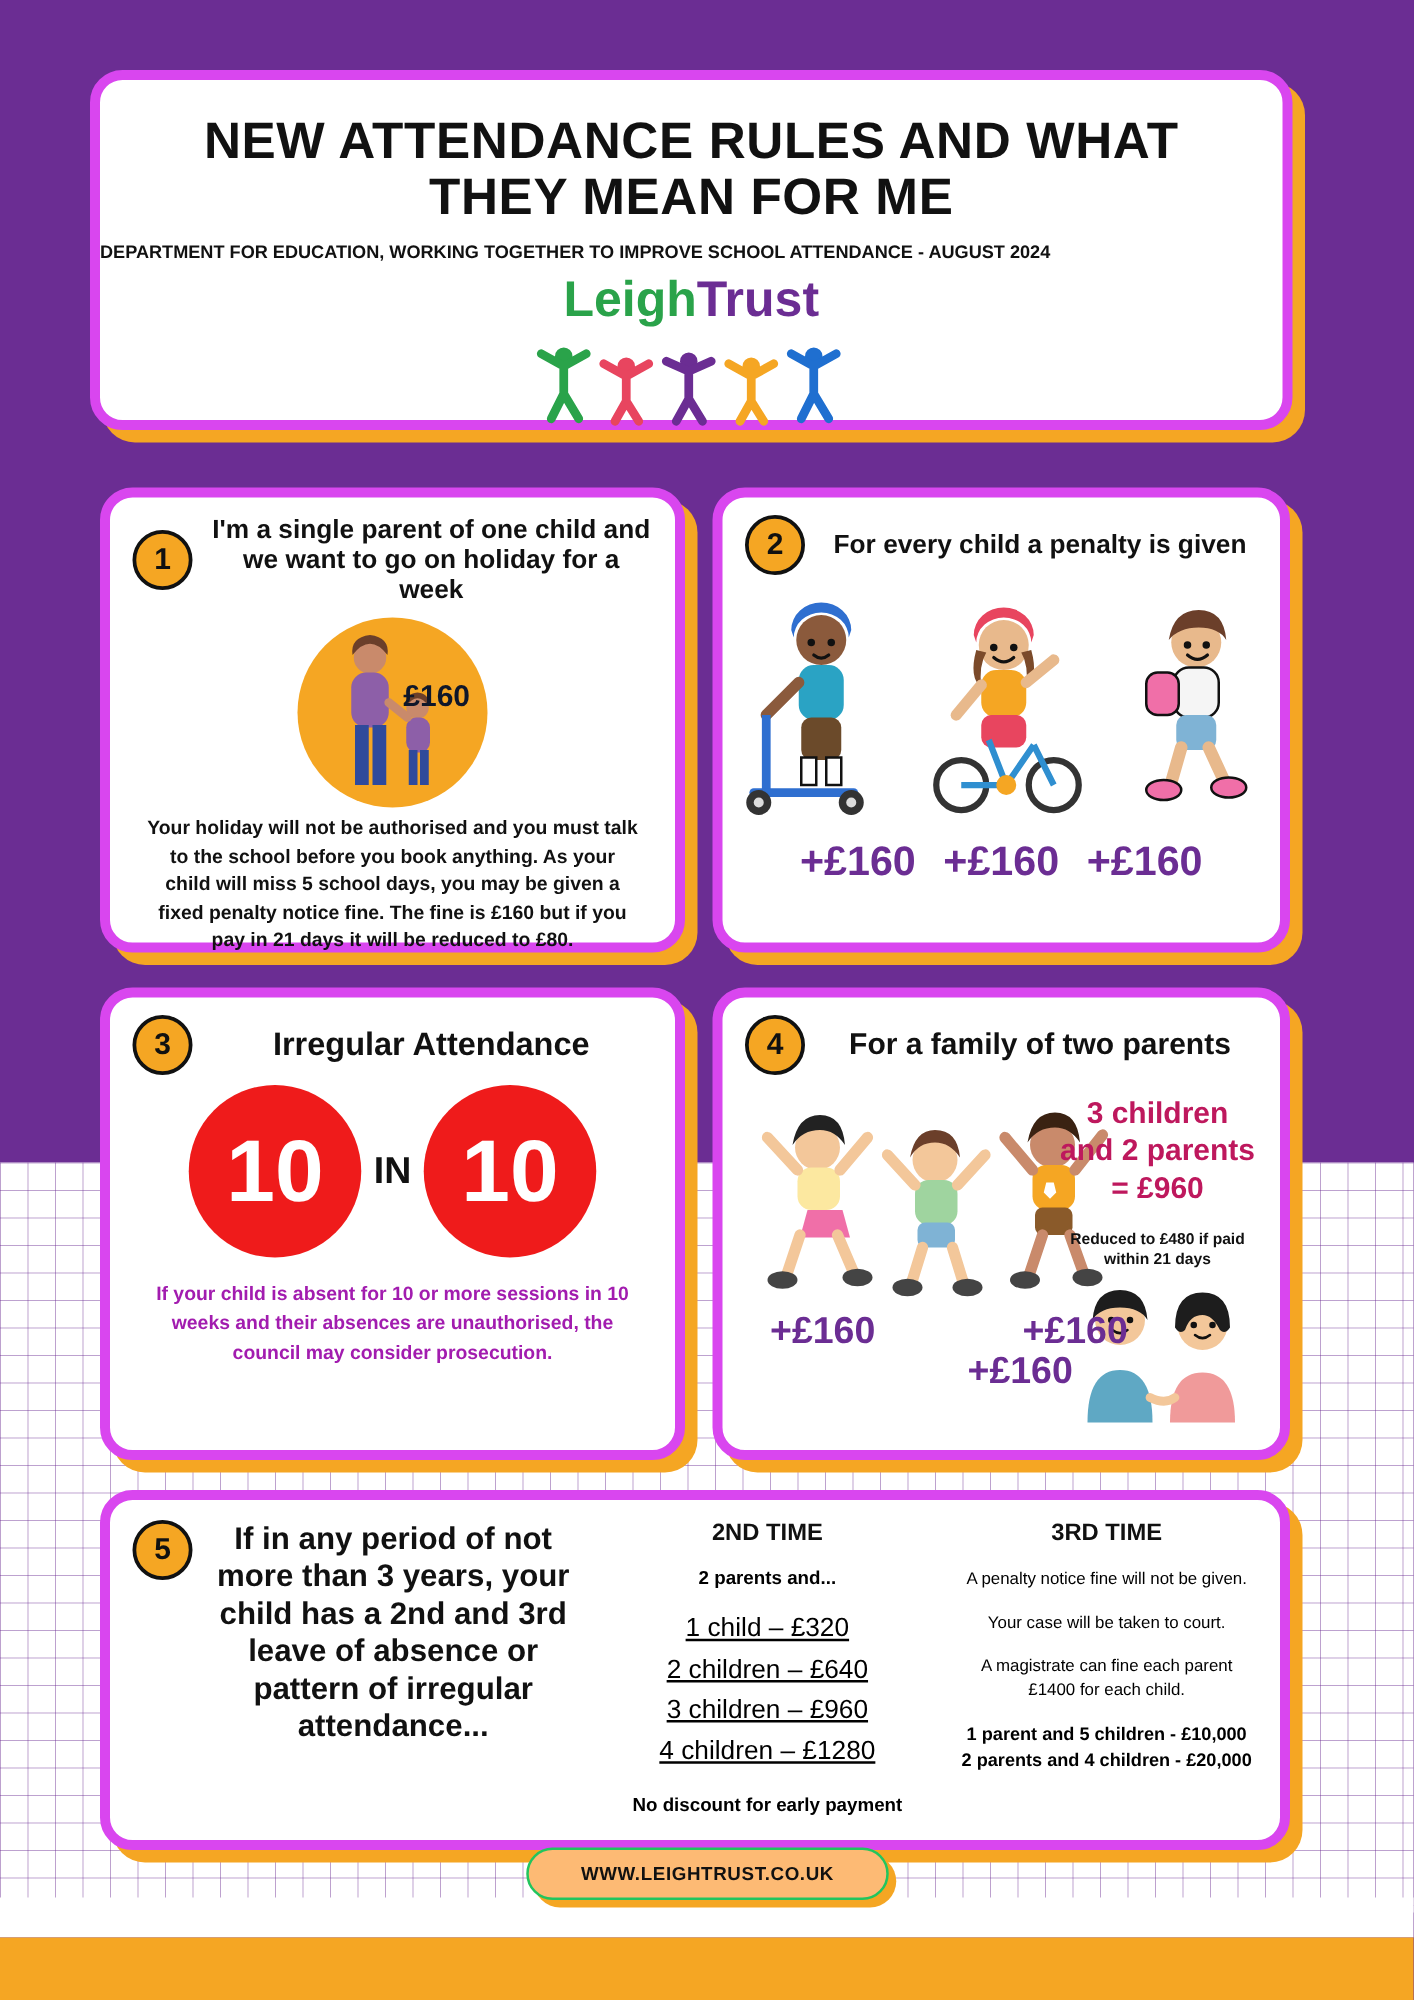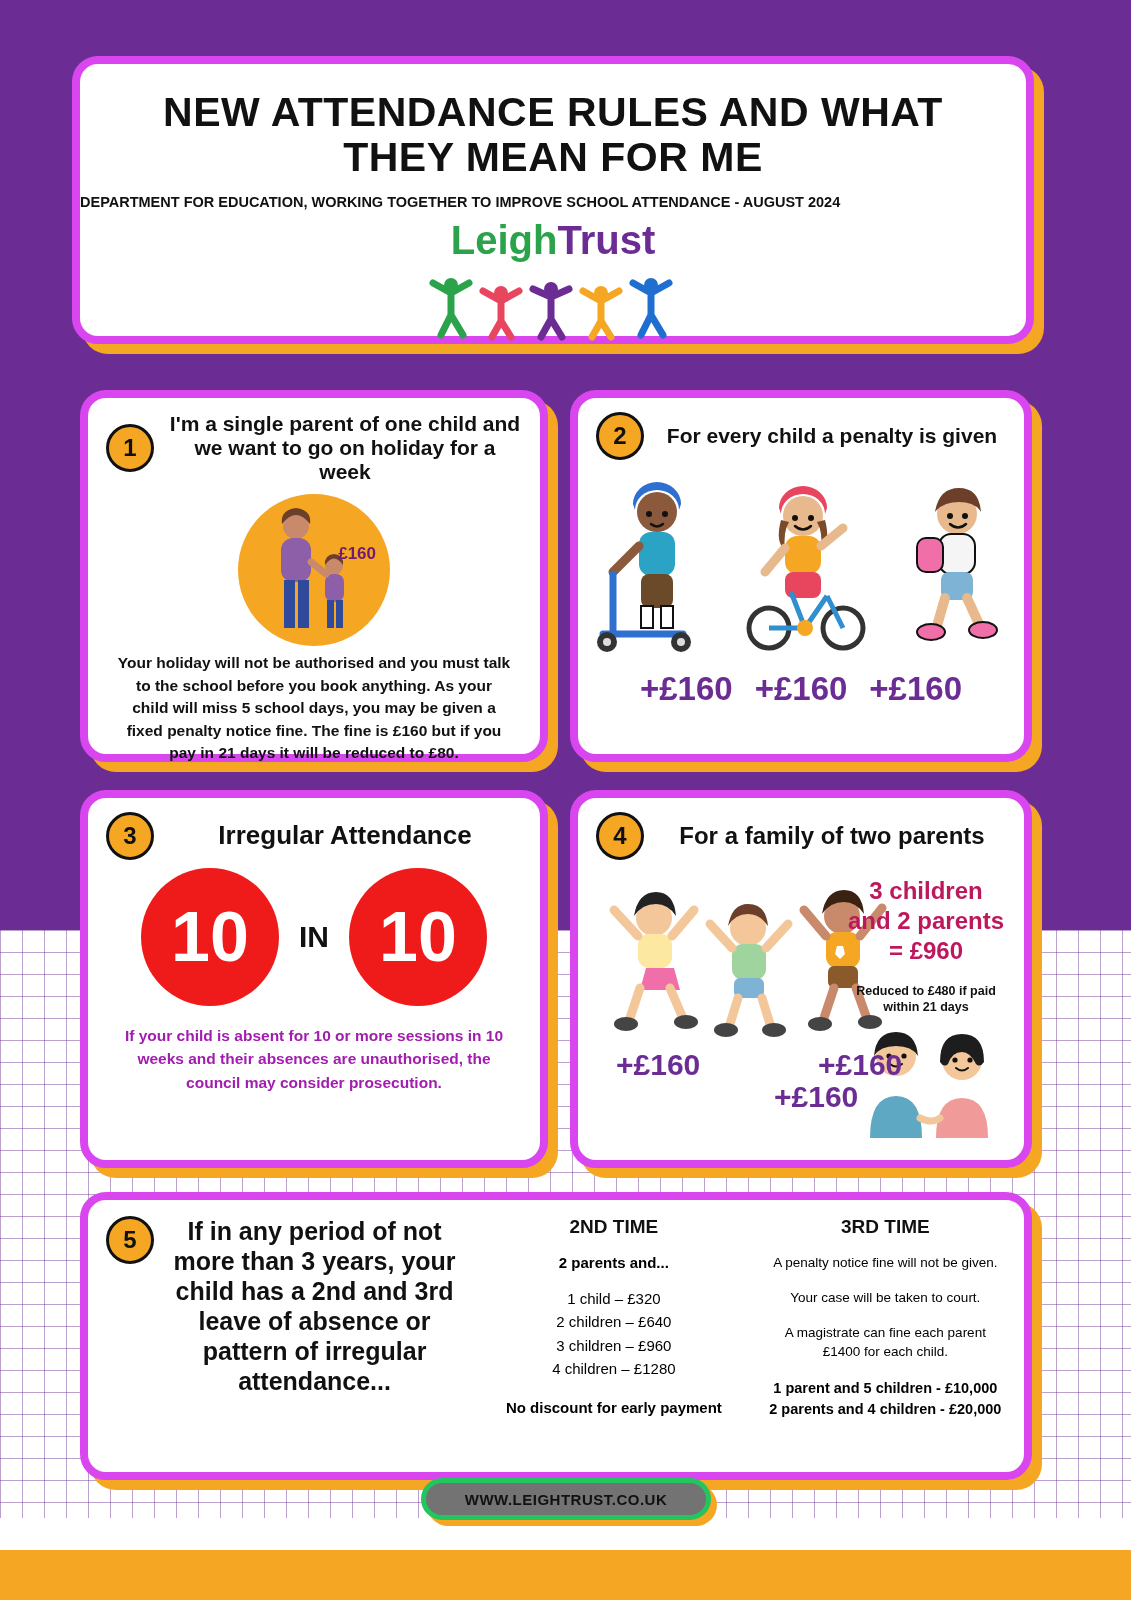--- a/index.html
+++ b/index.html
@@ -55,29 +55,29 @@
   .logo-text { font-size:40px; font-weight:bold; }
   .logo-leigh { color:#2aa34a; }
   .logo-trust { color:#6b2d93; }
   
   #card1 { left:80px; top:390px; width:468px; height:372px; }
   .c1-body { font-size:15.5px; font-weight:bold; text-align:center; line-height:1.45; padding:0 28px; color:#111; }
   .c1-circle {
     width:152px;height:152px;border-radius:50%;background:#f5a623;
     margin:10px auto 6px auto;position:relative;
   }
-  .c1-amount { position:absolute; right:14px; top:50px; font-size:17px; font-weight:bold; color:#701a75;}
+  .c1-amount { position:absolute; right:14px; top:50px; font-size:24px; font-weight:bold; color:#0f172a;}
   
   #card2 { left:570px; top:390px; width:462px; height:372px; }
   .kids-row { display:flex; justify-content:center; gap:6px; margin-top:16px; }
   .price-row { display:flex; justify-content:center; gap:22px; margin-top:14px; }
   .price { font-size:33px; font-weight:bold; color:#6b2d93; }
   
   #card3 { left:80px; top:790px; width:468px; height:378px; }
-  .ten-row { display:flex; align-items:center; justify-content:center; gap:20px; margin-top:8px;}
+  .ten-row { display:flex; align-items:center; justify-content:center; gap:10px; margin-top:8px;}
   .red-circle {
     width:138px;height:138px;border-radius:50%;background:#ef1b1b;
     display:flex;align-items:center;justify-content:center;
     color:#fff;font-size:70px;font-weight:bold;
   }
   .in-word { font-size:30px; font-weight:bold; color:#111; }
   .c3-body { font-size:15.5px; font-weight:bold; text-align:center; line-height:1.5; padding:18px 30px 0 30px; color:#a21caf;}
   
   #card4 { left:570px; top:790px; width:462px; height:378px; }
   .c4-right { position:absolute; right:18px; top:78px; width:160px; text-align:center;}
@@ -89,28 +89,28 @@
   
   #card5 { left:80px; top:1192px; width:952px; height:288px; }
   .c5-grid { display:flex; height:100%; }
   .c5-col { padding:16px 18px; }
   .c5-left { width:400px; display:flex; gap:12px; }
   .c5-statement { font-size:25px; font-weight:bold; line-height:1.2; text-align:center; color:#111;}
   .c5-mid { width:270px; text-align:center;}
   .c5-right { width:282px; text-align:center;}
   .col-title { font-size:19px; font-weight:bold; color:#111; margin-bottom:16px;}
   .mid-sub { font-size:15px; font-weight:bold; margin-bottom:16px;}
-  .mid-line { font-size:15px; line-height:1.55;}
+  .mid-line { font-size:21px; line-height:1.55;text-decoration:underline;}
   .mid-note { font-size:15px; font-weight:bold; margin-top:18px; line-height:1.3;}
   .right-p { font-size:13.5px; line-height:1.4; margin-bottom:16px;}
   .right-bold { font-size:14.5px; font-weight:bold; line-height:1.5;}
   
   #url-pill {
     position:absolute; left:421px; top:1478px; width:290px; height:42px;
-    background:#737373; border:5px solid #22c55e; border-radius:22px;
+    background:#fdba74; border:2px solid #22c55e; border-radius:22px;
     display:flex; align-items:center; justify-content:center;
     font-size:15px; font-weight:bold; letter-spacing:.5px; color:#111;
     box-shadow:6px 6px 0 #f5a623;
     z-index:3;
   }
 </style>
 </head>
 <body>
 
 <div class="grid-bg"></div>

